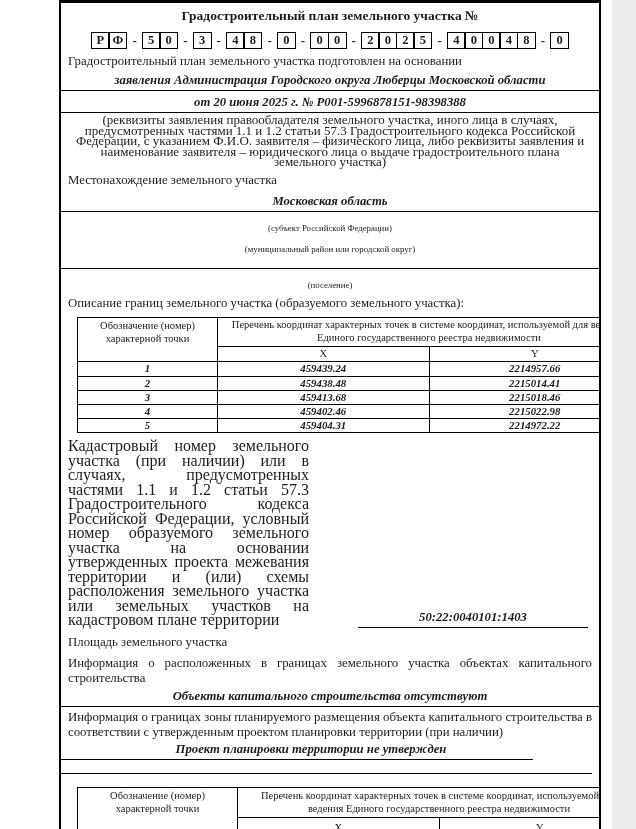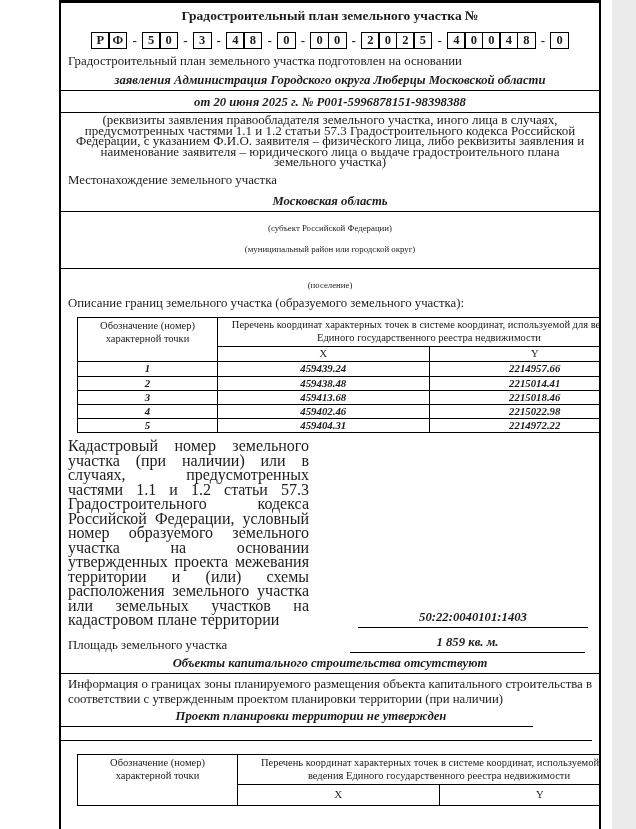--- a/index.html
+++ b/index.html
@@ -199,23 +199,23 @@
       </tbody>
   </table>
 
   <div class="cad-row">
     <div class="cad-label">Кадастровый номер земельного участка (при наличии) или в случаях, предусмотренных частями 1.1 и 1.2 статьи 57.3 Градостроительного кодекса Российской Федерации, условный номер образуемого земельного участка на основании утвержденных проекта межевания территории и (или) схемы расположения земельного участка или земельных участков на кадастровом плане территории</div>
     <div class="cad-value">50:22:0040101:1403</div>
   </div>
 
   <div class="area-row">
     <div class="area-label">Площадь земельного участка</div>
-    <div class="area-value">1 859 кв. м.</div>
   </div>
 
+  <div class="para">Информация о расположенных в границах земельного участка объектах капитального строительства</div>
   <div class="uvalue bleed" style="margin-top:3px">Объекты капитального строительства отсутствуют</div>
 
   <div class="para" style="margin-top:3px">Информация о границах зоны планируемого размещения объекта капитального строительства в соответствии с утвержденным проектом планировки территории (при наличии)</div>
   <div class="uvalue partial" style="margin-top:2px">Проект планировки территории не утвержден</div>
 
   <div class="rule-line bleed"></div>
 
   <table class="coords-table t2">
     <thead>
       <tr>

